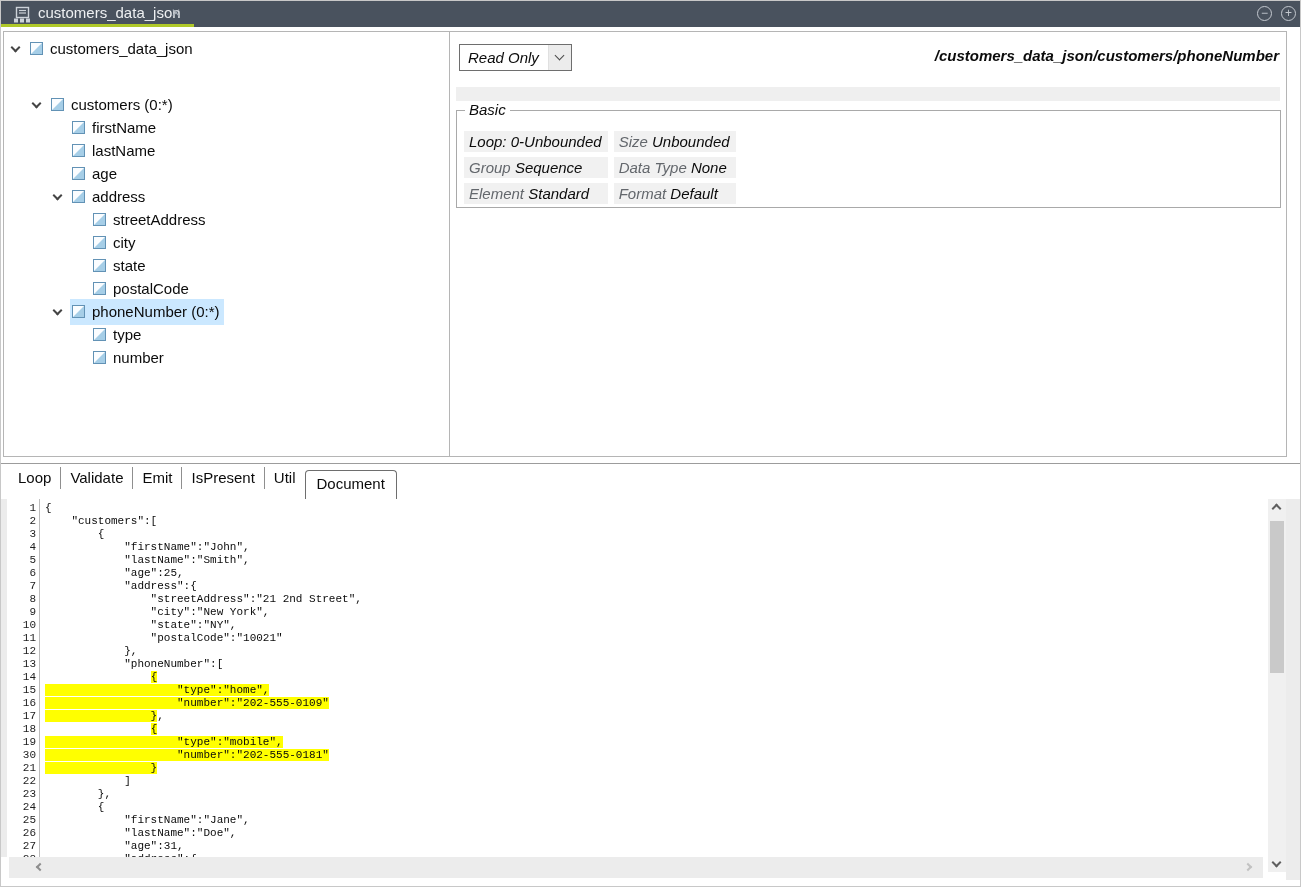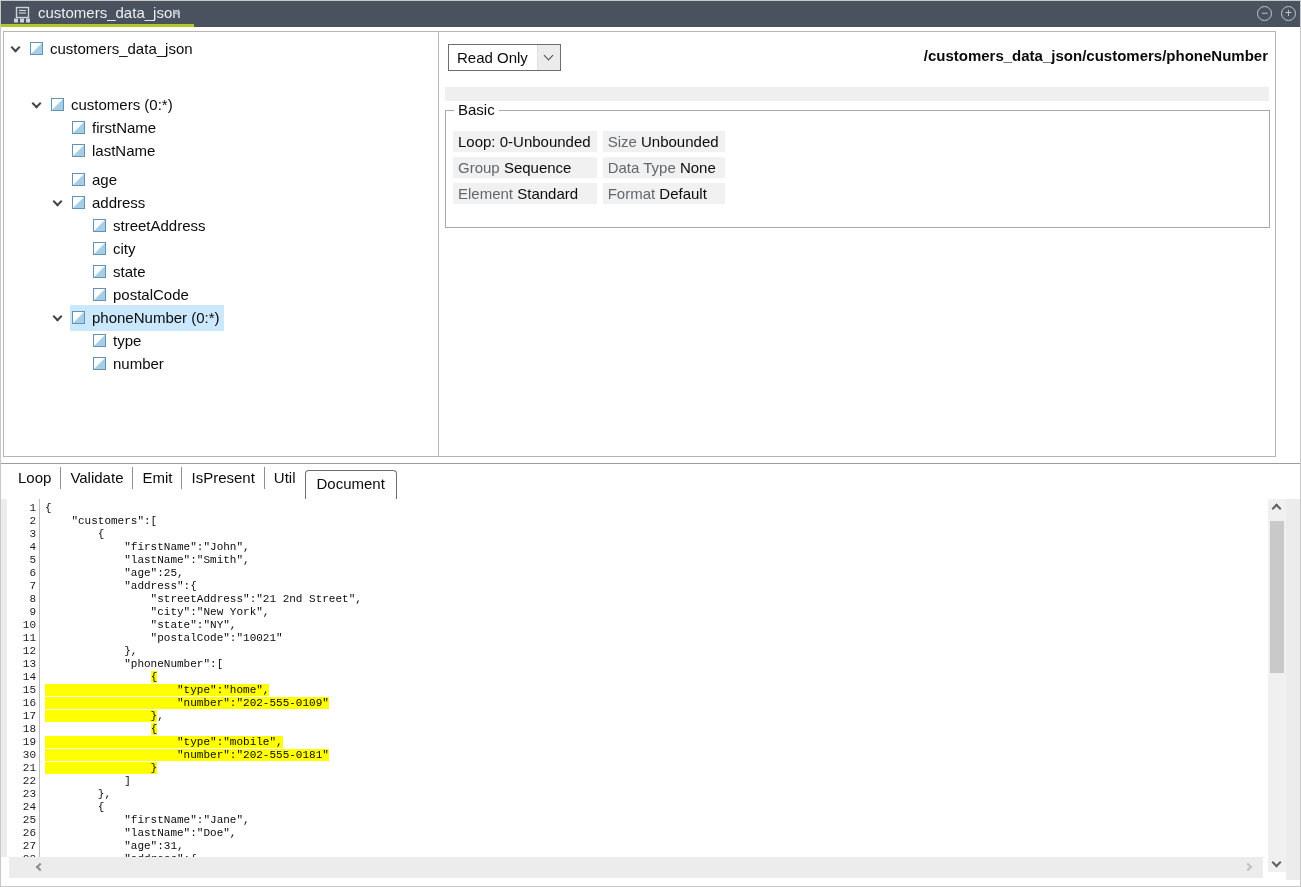--- a/index.html
+++ b/index.html
@@ -22,28 +22,28 @@
   .tree { position:absolute; left:0; top:5px; right:0; }
   .tree-row { height:23px; line-height:23px; font-size:15px; color:#0b0b0b; white-space:nowrap; display:flex; align-items:center; }
   .chev { display:inline-block; width:7px; height:7px; border-right:2px solid #454545; border-bottom:2px solid #454545;
           transform:rotate(45deg); margin:-3px 9px 0 0; flex:none; }
   .chev.hidden { visibility:hidden; }
   .node-box { display:inline-flex; align-items:center; padding:1px 4px 2px 2px; }
   .node-box.selected { background:#cbe8ff; }
   .node-icon { display:inline-block; width:13px; height:13px; border:1px solid #6292b5;
                background:linear-gradient(135deg,#fbfdff 46%,#a6cee7 54%); margin-right:7px; flex:none; }
 
-  .right-panel { position:absolute; left:437px; top:30px; width:838px; height:426px; background:#fff; border:1px solid #b5b5b5; }
+  .right-panel { position:absolute; left:448px; top:30px; width:838px; height:426px; background:#fff; border:1px solid #b5b5b5;font-style:italic; }
   .mode-select { position:absolute; left:9px; top:12px; height:27px; display:flex; align-items:center;
                  border:1px solid #6e6e6e; background:#fff; }
   .mode-select .val { font-size:15px; color:#0b0b0b; padding:0 9px 0 8px; }
   .mode-select .dd { width:23px; height:25px; background:#ececec; display:flex; align-items:center; justify-content:center; border-left:1px solid #e0e0e0; }
   .node-path { position:absolute; right:7px; top:15px; font-size:15px; font-weight:bold; color:#0b0b0b; }
   .gray-strip { position:absolute; left:6px; top:55px; right:6px; height:14px; background:#efefef; }
-  .groupbox { position:absolute; left:6px; top:78px; right:5px; height:118px; border:1px solid #a9a9a9; }
+  .groupbox { position:absolute; left:6px; top:78px; right:5px; height:98px; border:1px solid #a9a9a9; }
   .groupbox .legend { position:absolute; left:8px; top:-10px; background:#fff; padding:0 4px; font-size:15px; color:#0b0b0b; }
   .props { position:absolute; left:7px; top:20px; display:grid; grid-template-columns:max-content max-content;
            gap:5px 6px; }
   .chip { background:#f1f1f1; font-size:15px; line-height:21px; padding:0 6px 0 5px; white-space:nowrap; }
   .chip .plbl { color:#63676c; }
   .chip .plbl.emph { color:#0b0b0b; }
   .chip .pval { color:#0b0b0b; }
 
   
   .bottom-panel { position:absolute; left:0; top:462px; width:1301px; height:425px; background:#fff; border-top:1px solid #9c9c9c; }
@@ -128,21 +128,21 @@
             <span>firstName</span>
           </span>
         </div>
         <div class="tree-row" style="padding-left: 50px;">
           <span class="chev hidden"></span>
           <span class="node-box">
             <span class="node-icon"></span>
             <span>lastName</span>
           </span>
         </div>
-        <div class="tree-row" style="padding-left: 50px; margin-top: 6px;">
+        <div class="tree-row" style="padding-left: 50px;">
           <span class="chev hidden"></span>
           <span class="node-box">
             <span class="node-icon"></span>
             <span>age</span>
           </span>
         </div>
         <div class="tree-row" style="padding-left: 50px;">
           <span class="chev"></span>
           <span class="node-box">
             <span class="node-icon"></span>

